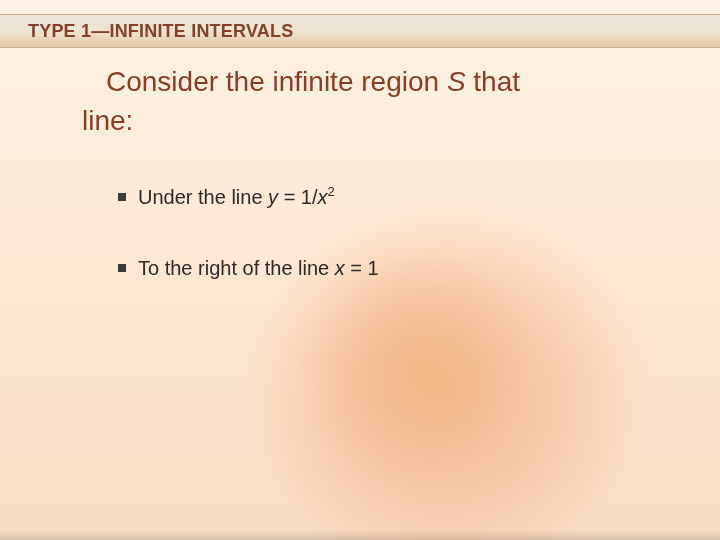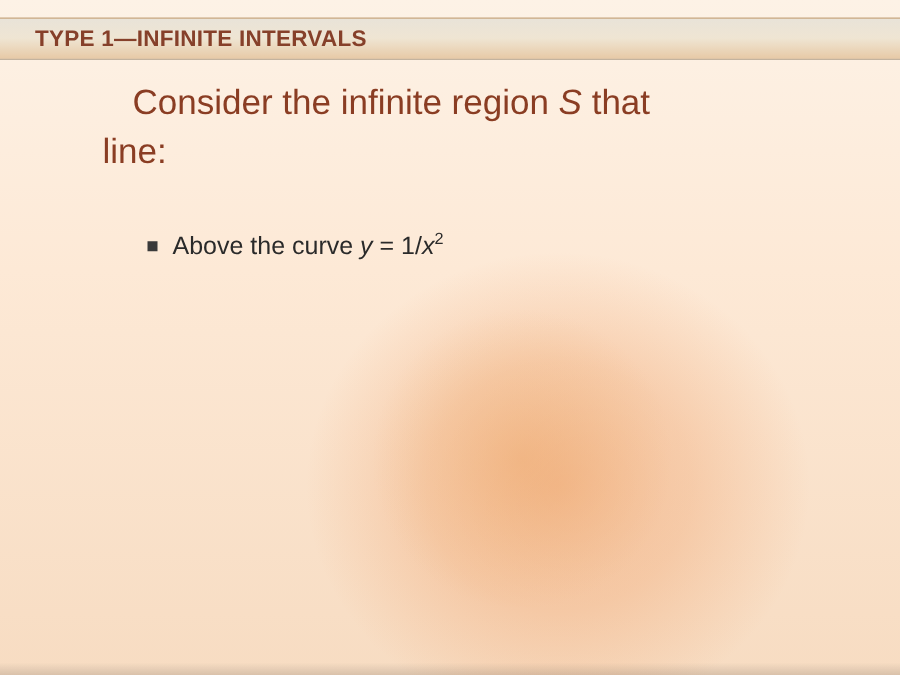--- a/index.html
+++ b/index.html
@@ -112,21 +112,27 @@
         <span>Consider the infinite region </span><span class="italic">S</span><span> that</span>
       </span>
       <span>line:</span>
     </p>
 
     <div class="bullets">
 
       <div class="bullet">
         <span class="sq"></span>
         <span class="txt">
-          <span>Above the curve </span><span class="italic">y</span><span> = 1/</span><span class="italic">x</span><sup>2</sup>
+          <span>Under the line </span><span class="italic">y</span><span> = 1/</span><span class="italic">x</span><sup>2</sup>
         </span>
       </div>
 
 
+      <div class="bullet">
+        <span class="sq"></span>
+        <span class="txt">
+          <span>To the right of the line </span><span class="italic">x</span><span> = 1</span>
+        </span>
+      </div>
 
     </div>
   </div>
 </div>
 
 </body></html>

